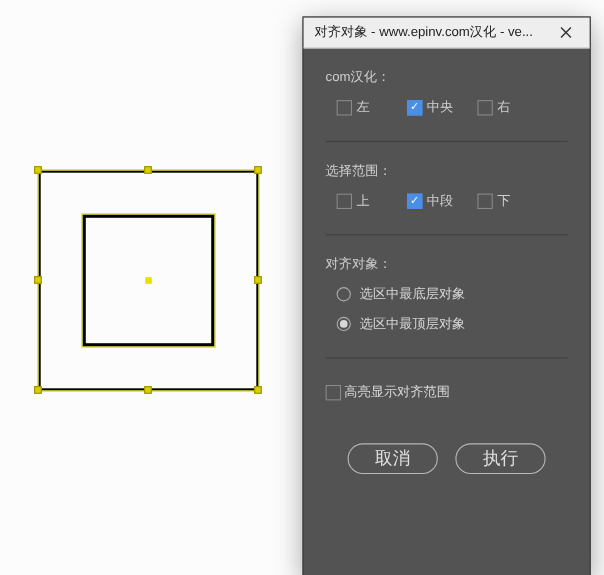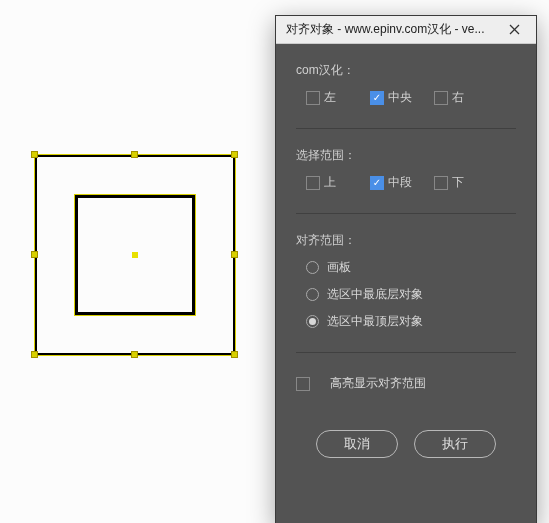--- a/index.html
+++ b/index.html
@@ -86,28 +86,28 @@
 .divider { height: 1px; background: #404040; margin: 4px 0 18px 0; }
 .radio-list { padding-left: 10px; }
 .radio-item { display: flex; align-items: center; gap: 8px; margin-bottom: 10px; cursor: pointer; }
 .radio-circle {
   width: 13px; height: 13px; border: 1px solid #aaa; border-radius: 50%;
   display: flex; align-items: center; justify-content: center;
 }
 .radio-circle.selected::after {
   content: ""; width: 7px; height: 7px; background: #d8d8d8; border-radius: 50%;
 }
-.highlight-row { margin-top: 22px; padding-left: 0; display: flex; align-items: center; gap: 20px; cursor: pointer; }
+.highlight-row { margin-top: 22px; padding-left: 0; display: flex; align-items: center; gap: 3px; cursor: pointer; }
 .btn-row { display: flex; gap: 16px; justify-content: center; margin-top: 38px; }
 .btn {
   width: 82px; height: 28px;
   border: 1px solid #b8b8b8; border-radius: 14px;
   background: transparent; color: #e0e0e0;
   display: flex; align-items: center; justify-content: center;
-  cursor: pointer; font-size: 13px;
+  cursor: pointer; font-size: 16px;
 }
 </style>
 </head>
 <body>
 
 <div class="canvas-area">
   <div class="outer-rect"></div>
   <div class="inner-rect"></div>
   <div class="center-pt"></div>
   <div class="handle" style="left:-4px;top:-4px"></div>
@@ -167,28 +167,24 @@
         <div class="chk-group">
           <span class="chk-box"></span>
           <span class="chk-label">下</span>
         </div>
       </div>
     </div>
 
     <div class="divider"></div>
 
     <div class="section">
-      <div class="sec-label">对齐范围：</div>
+      <div class="sec-label">对齐对象：</div>
       <div class="radio-list">
         <div class="radio-item">
           <span class="radio-circle"></span>
-          <span>画板</span>
-        </div>
-        <div class="radio-item">
-          <span class="radio-circle"></span>
           <span>选区中最底层对象</span>
         </div>
         <div class="radio-item">
           <span class="radio-circle selected"></span>
           <span>选区中最顶层对象</span>
         </div>
       </div>
     </div>
 
     <div class="divider"></div>

